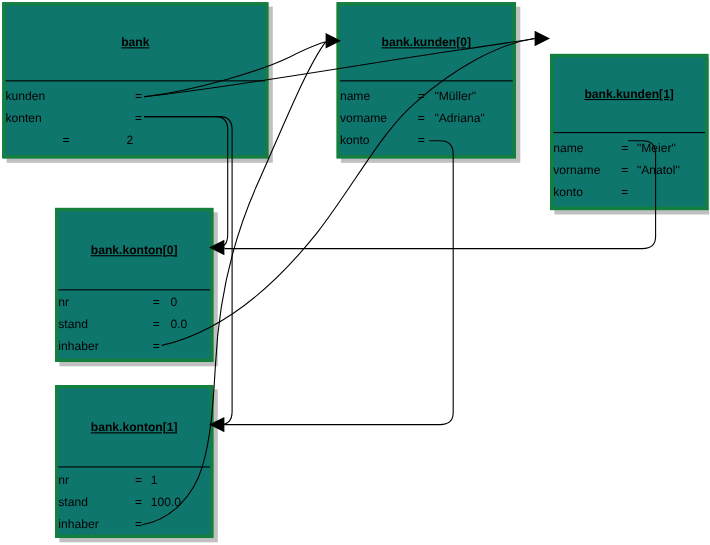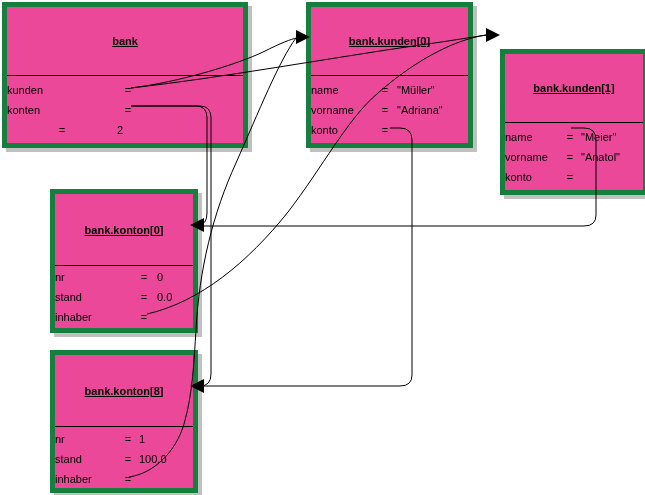--- a/index.html
+++ b/index.html
@@ -2,21 +2,21 @@
 <html><head>
 <meta charset="utf-8">
 <style>
   html,body { margin:0; padding:0; background:#ffffff; }
   .canvas {
     position:relative; width:645px; height:495px; background:#ffffff;
     font-family:"Liberation Sans","DejaVu Sans",sans-serif; font-size:11px; color:#000;
     overflow:hidden;
   }
   .obj {
-    position:absolute; background:#ec4899; border:5px solid #15803d;
+    position:absolute; background:#0f766e; border:3px solid #15803d;
     box-shadow:4px 4px 0 #c0c0c0;
   }
   .obj-title {
     height:var(--th); border-bottom:1px solid #000000;
     display:flex; align-items:center; justify-content:center;
     font-weight:bold; text-decoration:underline; letter-spacing:0;
   }
   .obj-fields { padding-top:var(--pt); }
   .frow { display:grid; grid-template-columns:var(--lw) var(--ew) 1fr; height:20px; line-height:20px; }
   .flabel { text-align:left; white-space:pre; }
@@ -115,21 +115,21 @@
         </div>
       <div class="frow">
           <span class="flabel">inhaber</span>
           <span class="feq">=</span>
           <span class="fval"></span>
         </div>
     </div>
   </div>
 
   <div class="obj" id="box-konton1">
-    <div class="obj-title">bank.konton[8]</div>
+    <div class="obj-title">bank.konton[1]</div>
     <div class="obj-fields">
       <div class="frow">
           <span class="flabel">nr</span>
           <span class="feq">=</span>
           <span class="fval">1</span>
         </div>
       <div class="frow">
           <span class="flabel">stand</span>
           <span class="feq">=</span>
           <span class="fval">100.0</span>

